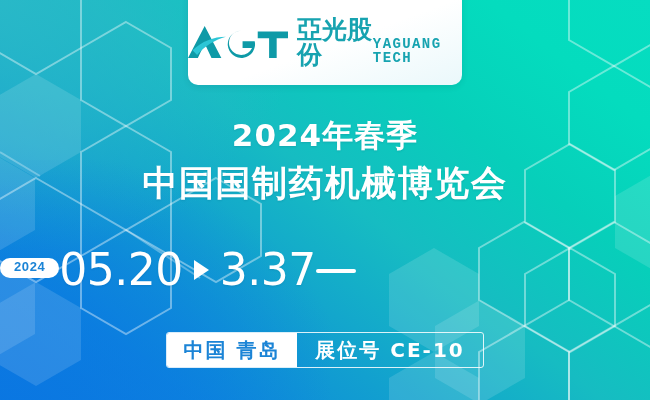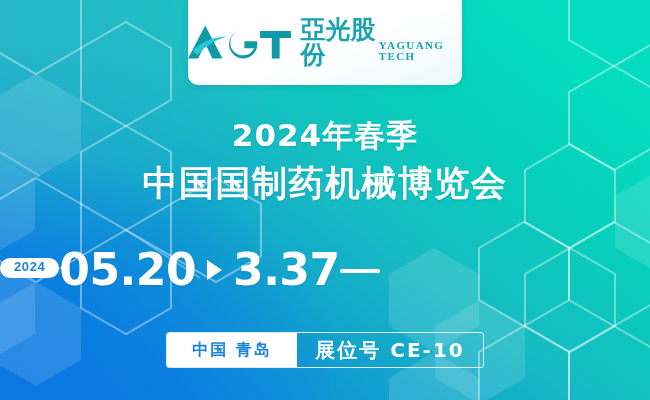--- a/index.html
+++ b/index.html
@@ -81,26 +81,26 @@
     line-height: 1;
   }
   .logo-cn {
     font-size: 25px;
     font-weight: bold;
     color: #17a3b0;
     letter-spacing: 0px;
     font-family: "DejaVu Sans", "Liberation Sans", sans-serif;
   }
   .logo-en {
-    font-size: 11px;
+    font-size: 14px;
     font-weight: bold;
     color: #17a3b0;
     letter-spacing: 1.4px;
     margin-top: 18px;
-    font-family: Liberation Serif, serif;
+    font-family: Liberation Mono, monospace;
   }
 
   
   .headline {
     position: absolute;
     left: 0;
     top: 118px;
     width: 650px;
     text-align: center;
     color: #ffffff;
@@ -147,21 +147,21 @@
   .date-row {
     display: flex;
     align-items: center;
     justify-content: center;
     gap: 11px;
     margin-top: 4px;
     color: #ffffff;
   }
   .date-text {
     font-size: 44px;
-    font-weight: bold;
+    font-weight: normal;
     letter-spacing: -0.5px;
     line-height: 1;
     font-family: "DejaVu Sans", "Liberation Sans", sans-serif;
     text-shadow: 0 1px 2px rgba(0,50,80,0.12);
   }
   .date-arrow {
     width: 0; height: 0;
     border-top: 10px solid transparent;
     border-bottom: 10px solid transparent;
     border-left: 15px solid #ffffff;
@@ -189,21 +189,21 @@
     box-sizing: border-box;
     overflow: hidden;
   }
   .bar-left {
     background: #ffffff;
     color: #1b84d6;
     flex: 0 0 130px;
     display: flex;
     align-items: center;
     justify-content: center;
-    font-size: 16px;
+    font-size: 20px;
     font-weight: bold;
     letter-spacing: 2px;
     font-family: "DejaVu Sans", "Liberation Sans", sans-serif;
   }
   .bar-right {
     flex: 1 1 auto;
     display: flex;
     align-items: center;
     justify-content: center;
     color: #ffffff;

